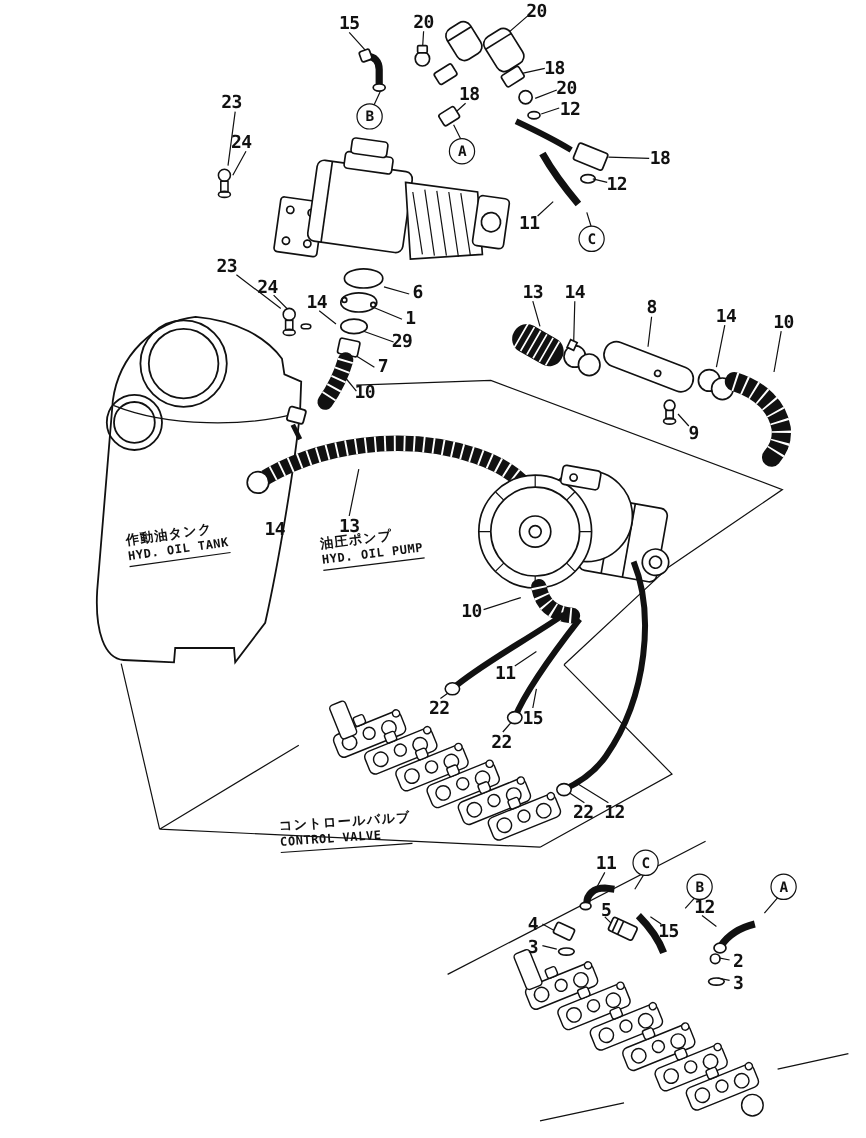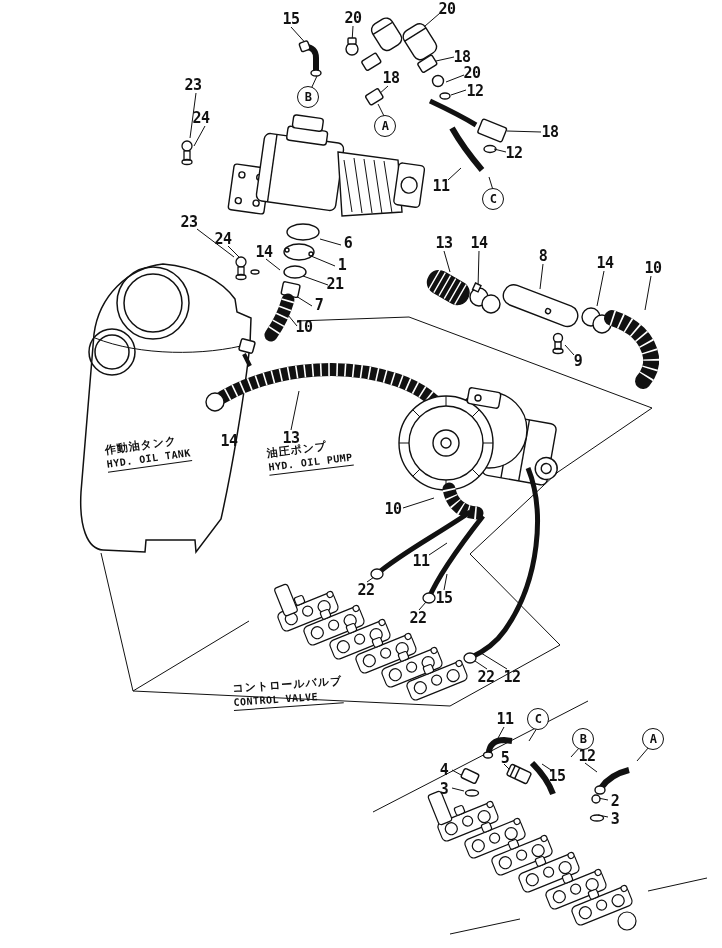--- a/index.html
+++ b/index.html
@@ -269,21 +269,21 @@
       <span class="callout" style="left: 201px; top: 118px;">24</span>
       <span class="callout" style="left: 550px; top: 132px;">18</span>
       <span class="callout" style="left: 514px; top: 153px;">12</span>
       <span class="callout" style="left: 441px; top: 186px;">11</span>
       <span class="callout circled" style="left: 493px; top: 199px;">C</span>
       <span class="callout" style="left: 189px; top: 222px;">23</span>
       <span class="callout" style="left: 223px; top: 239px;">24</span>
       <span class="callout" style="left: 264px; top: 252px;">14</span>
       <span class="callout" style="left: 348px; top: 243px;">6</span>
       <span class="callout" style="left: 342px; top: 265px;">1</span>
-      <span class="callout" style="left: 335px; top: 284px;">21</span>
+      <span class="callout" style="left: 335px; top: 284px;">29</span>
       <span class="callout" style="left: 319px; top: 305px;">7</span>
       <span class="callout" style="left: 304px; top: 327px;">10</span>
       <span class="callout" style="left: 444px; top: 243px;">13</span>
       <span class="callout" style="left: 479px; top: 243px;">14</span>
       <span class="callout" style="left: 543px; top: 256px;">8</span>
       <span class="callout" style="left: 605px; top: 263px;">14</span>
       <span class="callout" style="left: 653px; top: 268px;">10</span>
       <span class="callout" style="left: 578px; top: 361px;">9</span>
       <span class="callout" style="left: 229px; top: 441px;">14</span>
       <span class="callout" style="left: 291px; top: 438px;">13</span>

